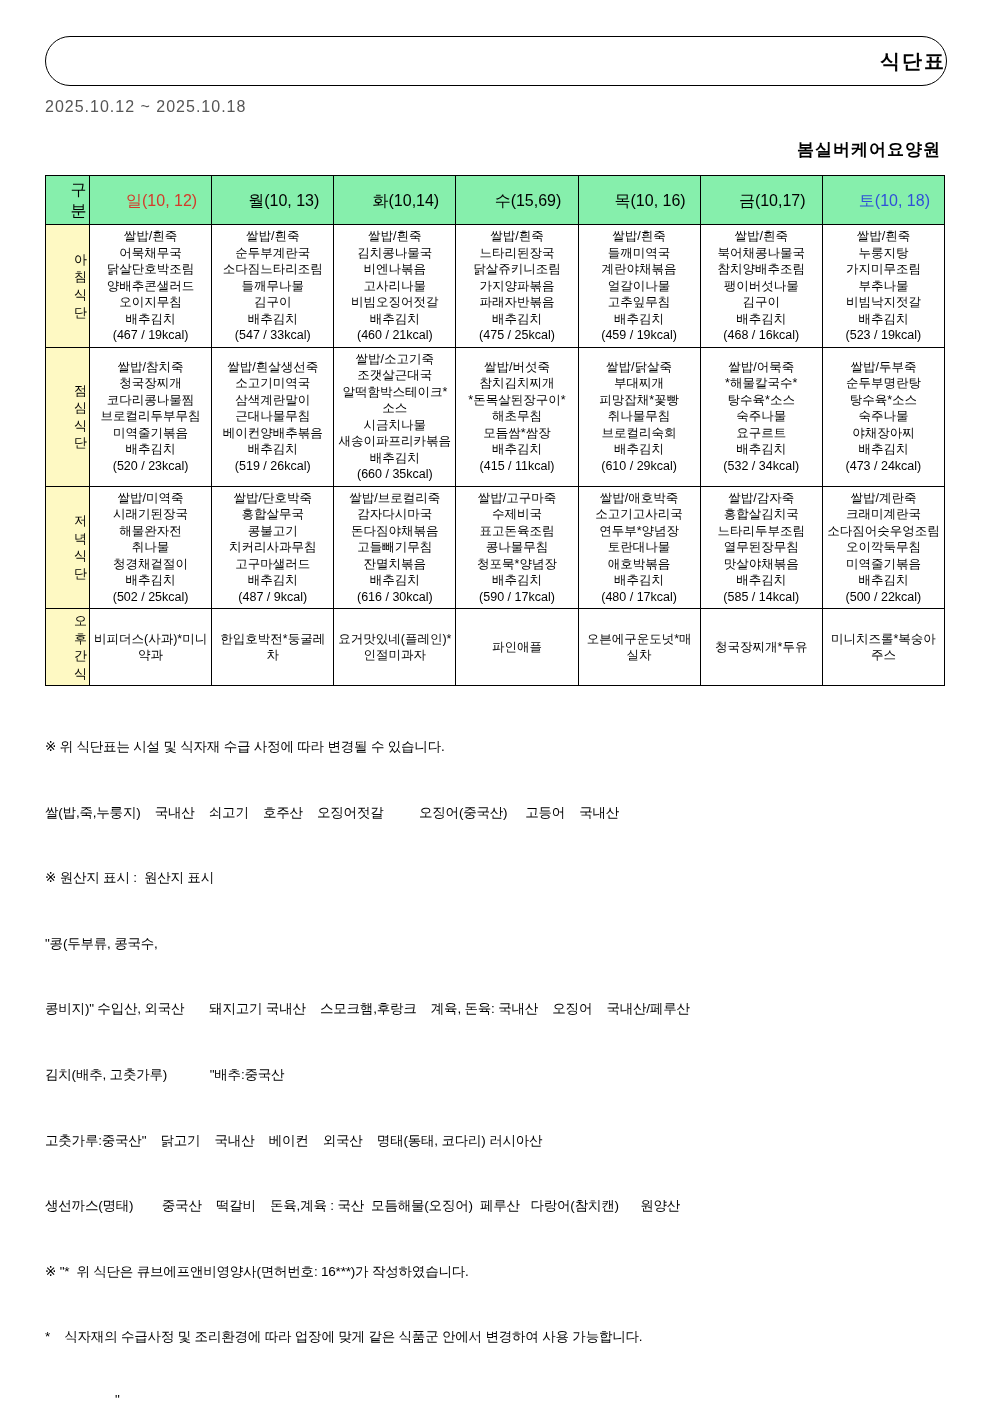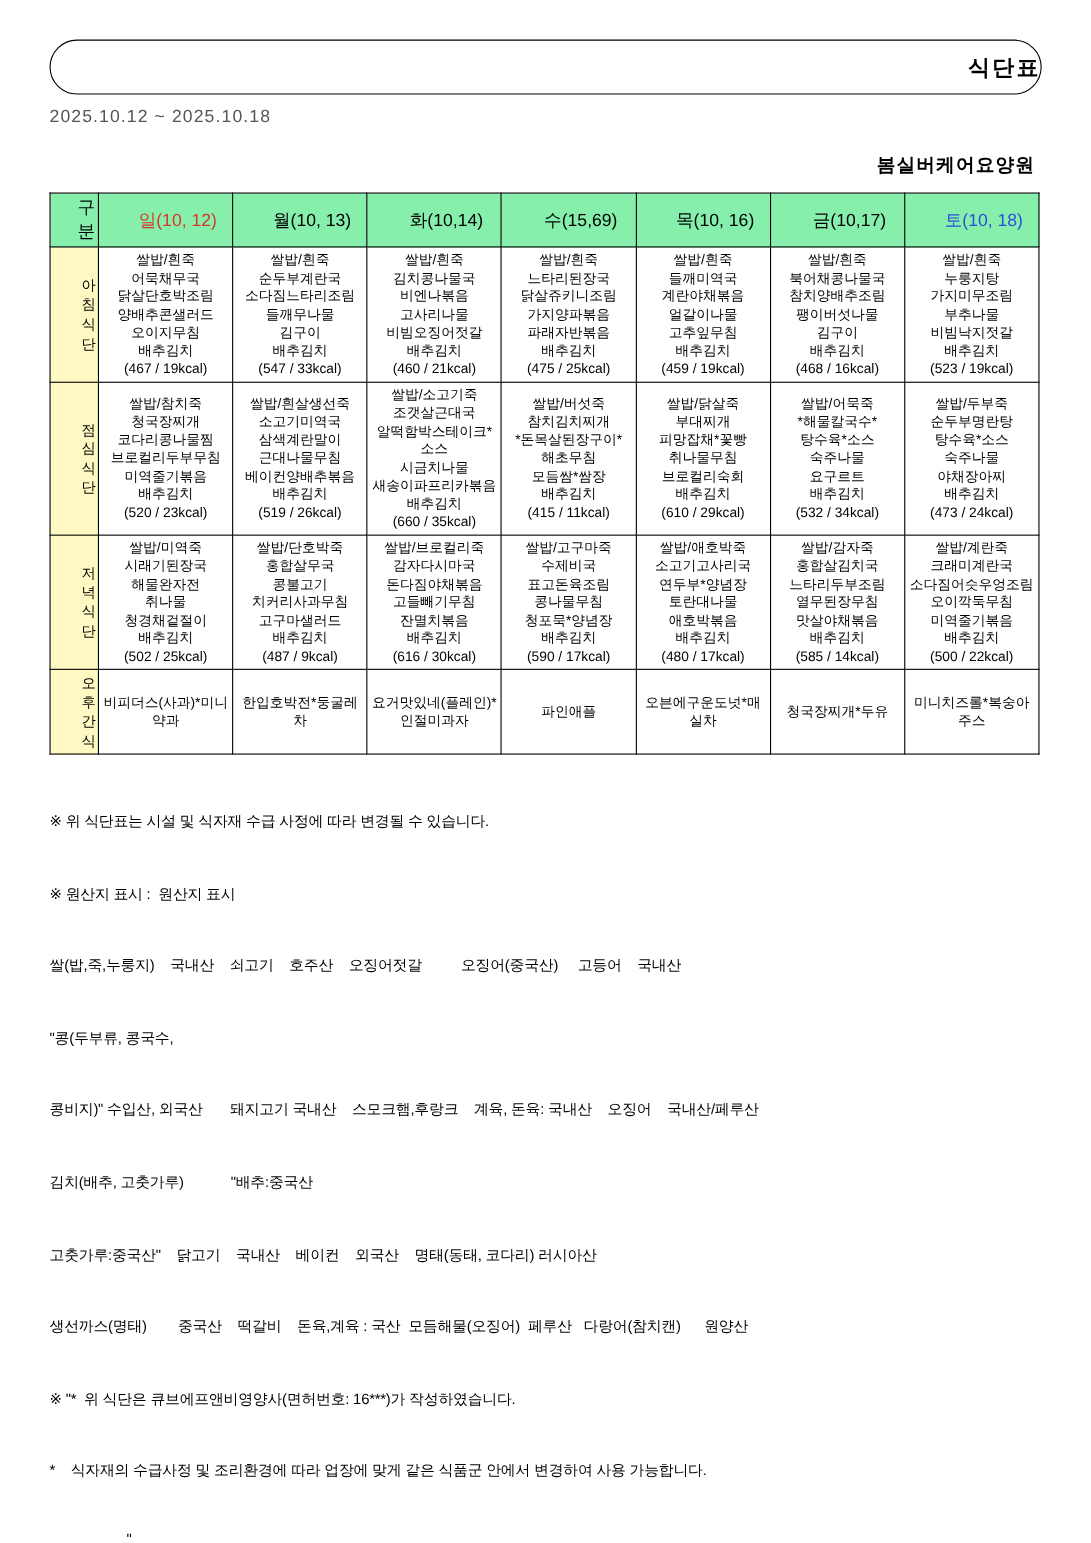--- a/index.html
+++ b/index.html
@@ -308,22 +308,22 @@
         <td class="snack-cell">파인애플</td>
         <td class="snack-cell">오븐에구운도넛*매실차</td>
         <td class="snack-cell">청국장찌개*두유</td>
         <td class="snack-cell">미니치즈롤*복숭아주스</td>
       </tr>
     </tbody>
   </table>
 
   <div class="notes">
     <div>※ 위 식단표는 시설 및 식자재 수급 사정에 따라 변경될 수 있습니다.</div>
+    <div>쌀(밥,죽,누룽지)    국내산    쇠고기    호주산    오징어젓갈          오징어(중국산)     고등어    국내산</div>
     <div>※ 원산지 표시 :  원산지 표시</div>
-    <div>쌀(밥,죽,누룽지)    국내산    쇠고기    호주산    오징어젓갈          오징어(중국산)     고등어    국내산</div>
     <div>"콩(두부류, 콩국수,</div>
     <div>콩비지)" 수입산, 외국산       돼지고기 국내산    스모크햄,후랑크    계육, 돈육: 국내산    오징어    국내산/페루산</div>
     <div>김치(배추, 고춧가루)            "배추:중국산</div>
     <div>고춧가루:중국산"    닭고기    국내산    베이컨    외국산    명태(동태, 코다리) 러시아산</div>
     <div>생선까스(명태)        중국산    떡갈비    돈육,계육 : 국산  모듬해물(오징어)  페루산   다랑어(참치캔)      원양산</div>
     <div>※ "*  위 식단은 큐브에프앤비영양사(면허번호: 16***)가 작성하였습니다.</div>
     <div>*    식자재의 수급사정 및 조리환경에 따라 업장에 맞게 같은 식품군 안에서 변경하여 사용 가능합니다.</div>
   </div>
 
   <div class="stray-quote">"</div>

